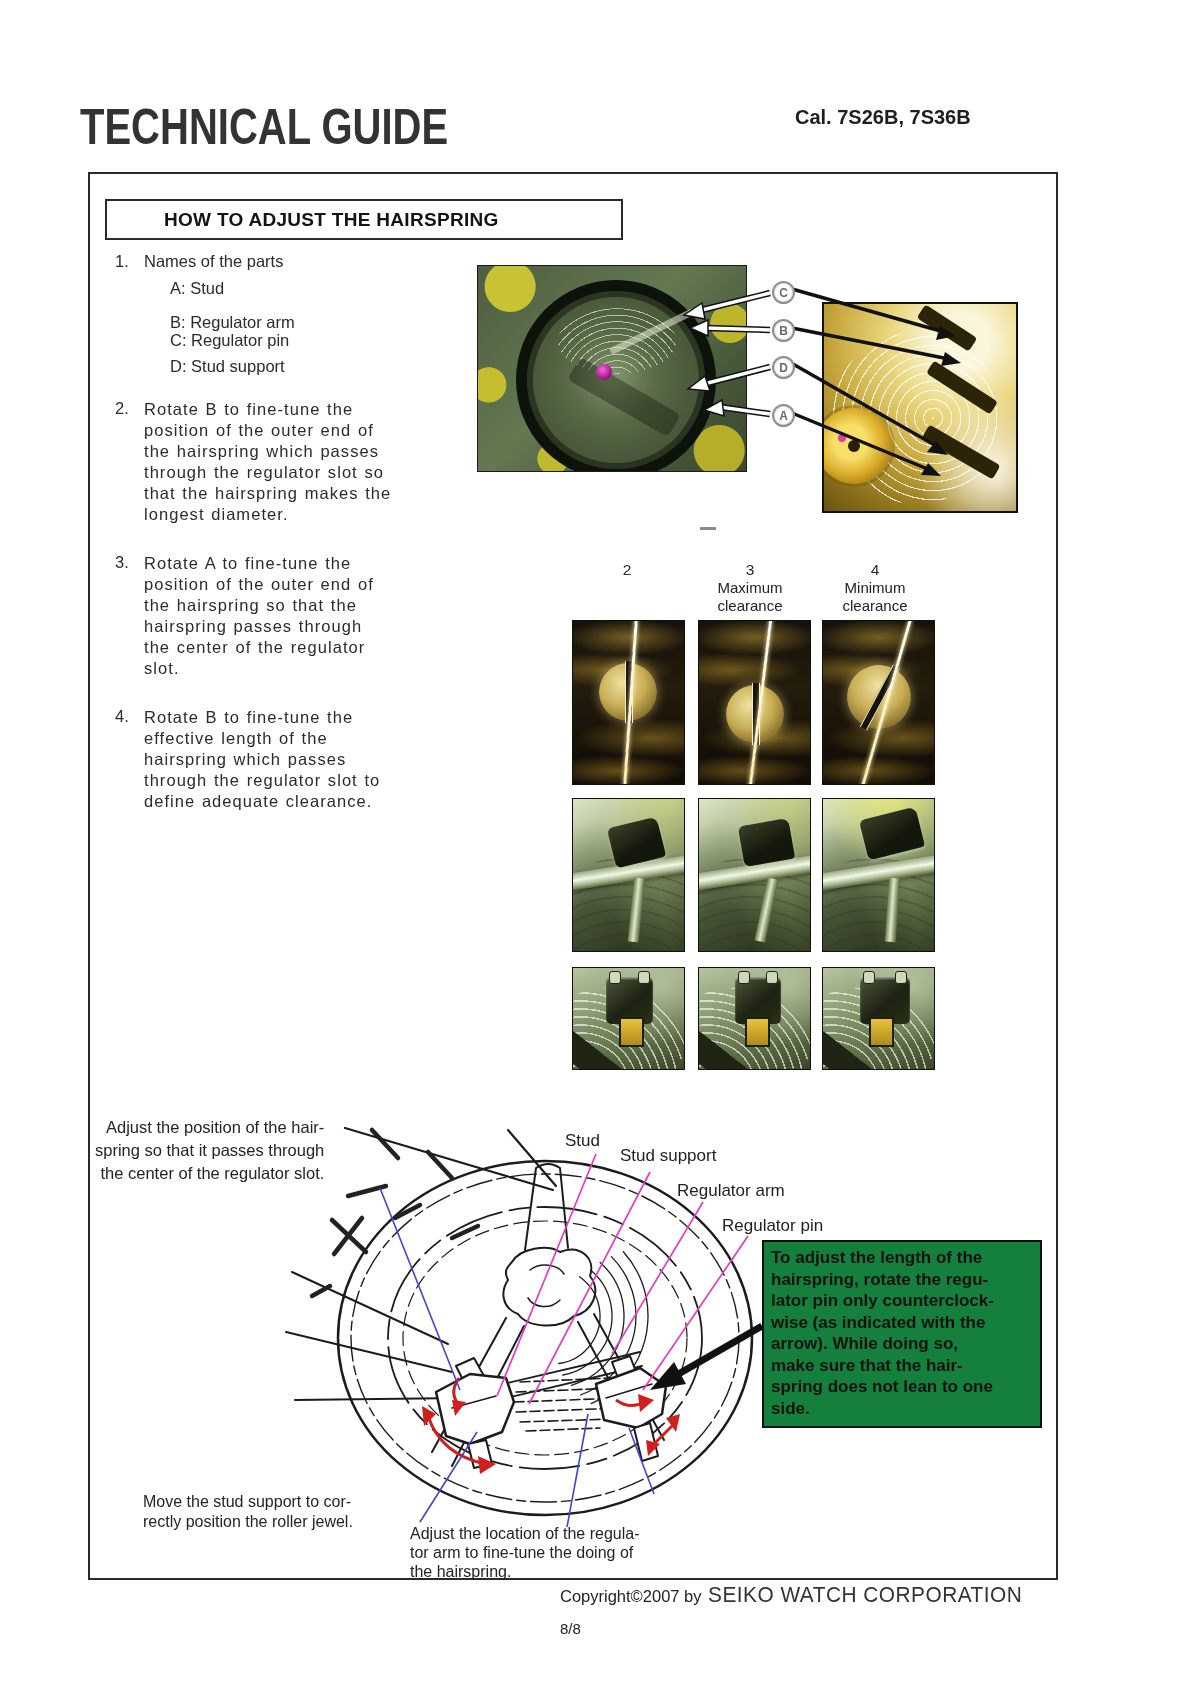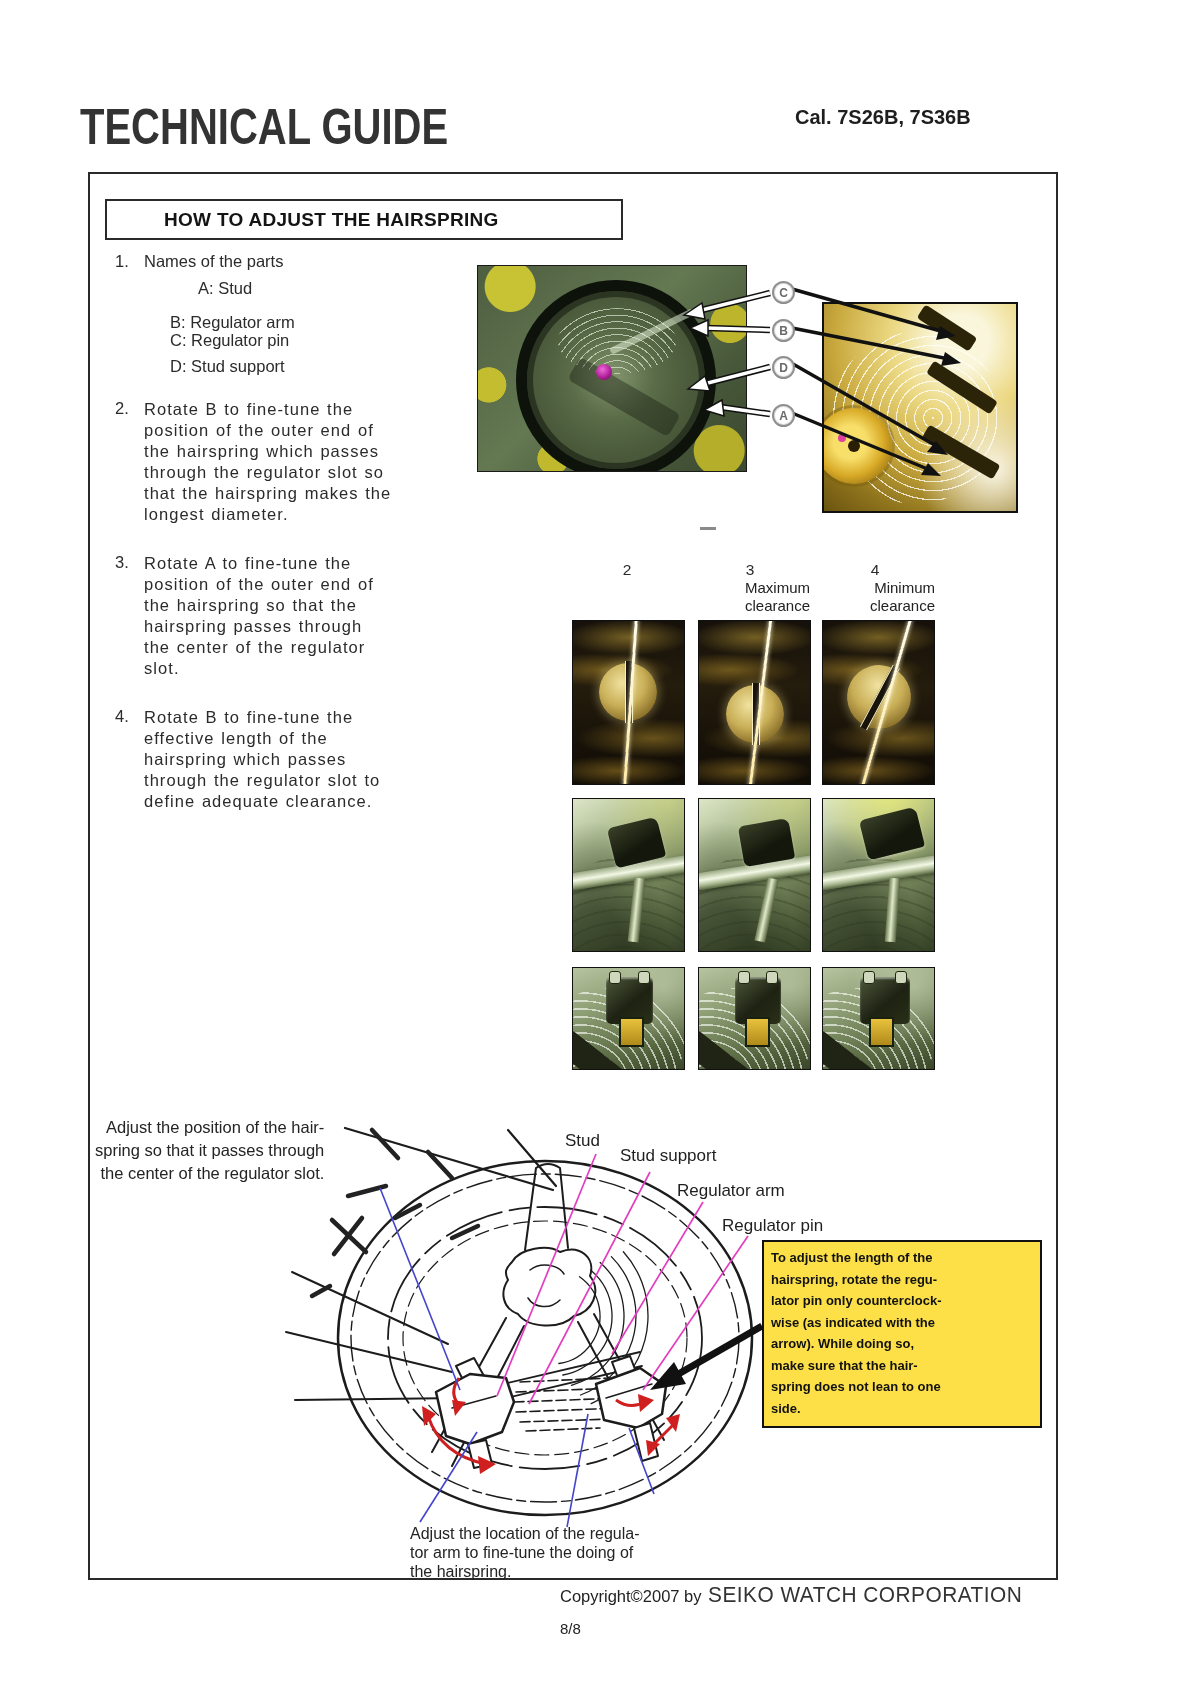--- a/index.html
+++ b/index.html
@@ -20,21 +20,21 @@
   .secbox span{margin-left:25px;font-size:19px;font-weight:bold;color:#141414;letter-spacing:.3px;}
 
   
   .num{font-size:16.5px;color:#2b2b2b;}
   .listtitle{font-size:16.5px;}
   .subitem{font-size:16.5px;}
   .step{font-size:16.5px;line-height:20.9px;letter-spacing:1.05px;word-spacing:1px;width:252px;}
 
   
   .colnum{font-size:15.5px;text-align:center;width:120px;}
-  .colcap{font-size:15px;line-height:18px;text-align:right;width:120px;color:#222;}
+  .colcap{font-size:15px;line-height:18px;text-align:center;width:120px;color:#222;}
 
   
   .callout{width:19px;height:19px;border-radius:50%;border:2px solid #8f8f8f;
            box-shadow:inset 0 0 0 1px #dcdcdc;background:#fff;color:#6a6a6a;
            font-size:12px;font-weight:bold;display:flex;align-items:center;justify-content:center;z-index:6;}
 
   
   .photo{overflow:hidden;z-index:2;}
   .photo1{border:1px solid #1a1a1a;background:
       radial-gradient(circle 26px at 12% 10%, #c8c235 96%, transparent),
@@ -128,22 +128,22 @@
   .slot3{position:absolute;left:41%;top:49%;width:19%;height:25%;
       background:linear-gradient(#e8c23c,#b08a1a);border:2px solid #1a2010;}
   .v2.r3 .head3{left:32%;} .v3.r3 .head3{left:33%;width:45%;}
 
   
   .dlabel{font-size:17px;color:#1f1f1f;z-index:5;}
   .ann{font-size:16px;line-height:20px;color:#242424;z-index:5;}
   .ann-tl{font-size:16.5px;line-height:23px;text-align:right;}
   .ann-bm{line-height:19px;}
   .ann-br{font-size:16.5px;line-height:25px;}
-  .notebox{left:762px;top:1240px;width:262px;border:2.5px solid #111;background:#fde047;
-      padding:5px 7px 7px 7px;font-size:13px;line-height:21.5px;font-weight:bold;color:#111;z-index:5;}
+  .notebox{left:762px;top:1240px;width:262px;border:2.5px solid #111;background:#15803d;
+      padding:5px 7px 7px 7px;font-size:17px;line-height:21.5px;font-weight:bold;color:#111;z-index:5;}
 
   
   .copy{left:560px;top:1583px;display:flex;align-items:baseline;z-index:5;}
   .copy .pre1{font-size:16.5px;color:#222;}
   .copy .comp{font-size:21.5px;color:#333;letter-spacing:.5px;margin-left:6px;transform:scaleX(.97);transform-origin:left;}
   .pagenum{left:560px;top:1620px;font-size:15px;color:#222;}
 
   .dash{left:700px;top:527px;width:16px;height:2.5px;background:#8a8a8a;z-index:3;}
 
   svg.overlay{position:absolute;left:0;top:0;z-index:4;pointer-events:none;}
@@ -156,21 +156,21 @@
   <div class="abs title">TECHNICAL GUIDE</div>
   <div class="abs cal">Cal. 7S26B, 7S36B</div>
 
   <div class="abs mainbox"></div>
   <div class="abs secbox">
     <span>HOW TO ADJUST THE HAIRSPRING</span>
   </div>
 
   <div class="abs num" style="left:115px;top:252px;">1.</div>
   <div class="abs listtitle" style="left:144px;top:252px;">Names of the parts</div>
-  <div class="abs subitem" style="left:170px;top:279px;margin-left:28px;">A: Stud</div>
+  <div class="abs subitem" style="left:170px;top:279px;">A: Stud</div>
   <div class="abs subitem" style="left:170px;top:305px;margin-top:8px;">B: Regulator arm</div>
   <div class="abs subitem" style="left:170px;top:331px;">C: Regulator pin</div>
   <div class="abs subitem" style="left:170px;top:357px;">D: Stud support</div>
 
   <div class="abs num" style="left:115px;top:399px;">2.</div>
   <div class="abs step pre" style="left:144px;top:399px;">Rotate B to fine-tune the
 position of the outer end of
 the hairspring which passes
 through the regulator slot so
 that the hairspring makes the
@@ -272,20 +272,22 @@
     </div>
 
   <div class="abs dlabel" style="left:565px;top:1131px;">Stud</div>
   <div class="abs dlabel" style="left:620px;top:1146px;">Stud support</div>
   <div class="abs dlabel" style="left:677px;top:1181px;">Regulator arm</div>
   <div class="abs dlabel" style="left:722px;top:1216px;">Regulator pin</div>
 
   <div class="abs ann ann-tl pre" style="left:95px;top:1116px;">Adjust the position of the hair-
 spring so that it passes through
 the center of the regulator slot.</div>
+  <div class="abs ann pre" style="left:143px;top:1492px;">Move the stud support to cor-
+rectly position the roller jewel.</div>
   <div class="abs ann ann-bm pre" style="left:410px;top:1524px;">Adjust the location of the regula-
 tor arm to fine-tune the doing of
 the hairspring.</div>
 
   <div class="abs notebox pre">To adjust the length of the
 hairspring, rotate the regu-
 lator pin only counterclock-
 wise (as indicated with the
 arrow).  While doing so,
 make sure that the hair-

